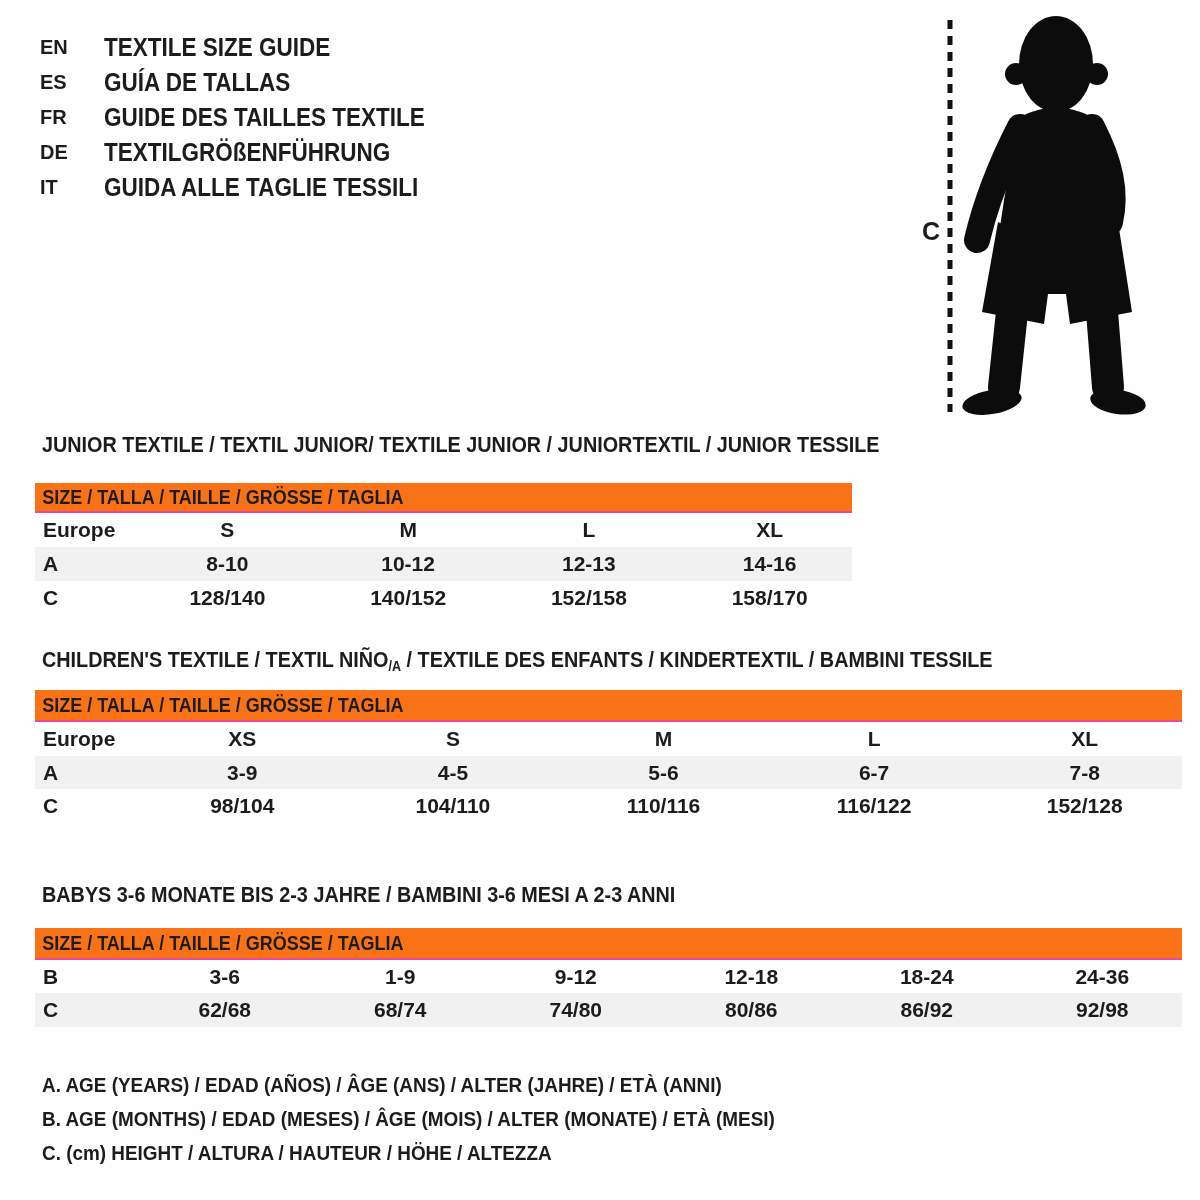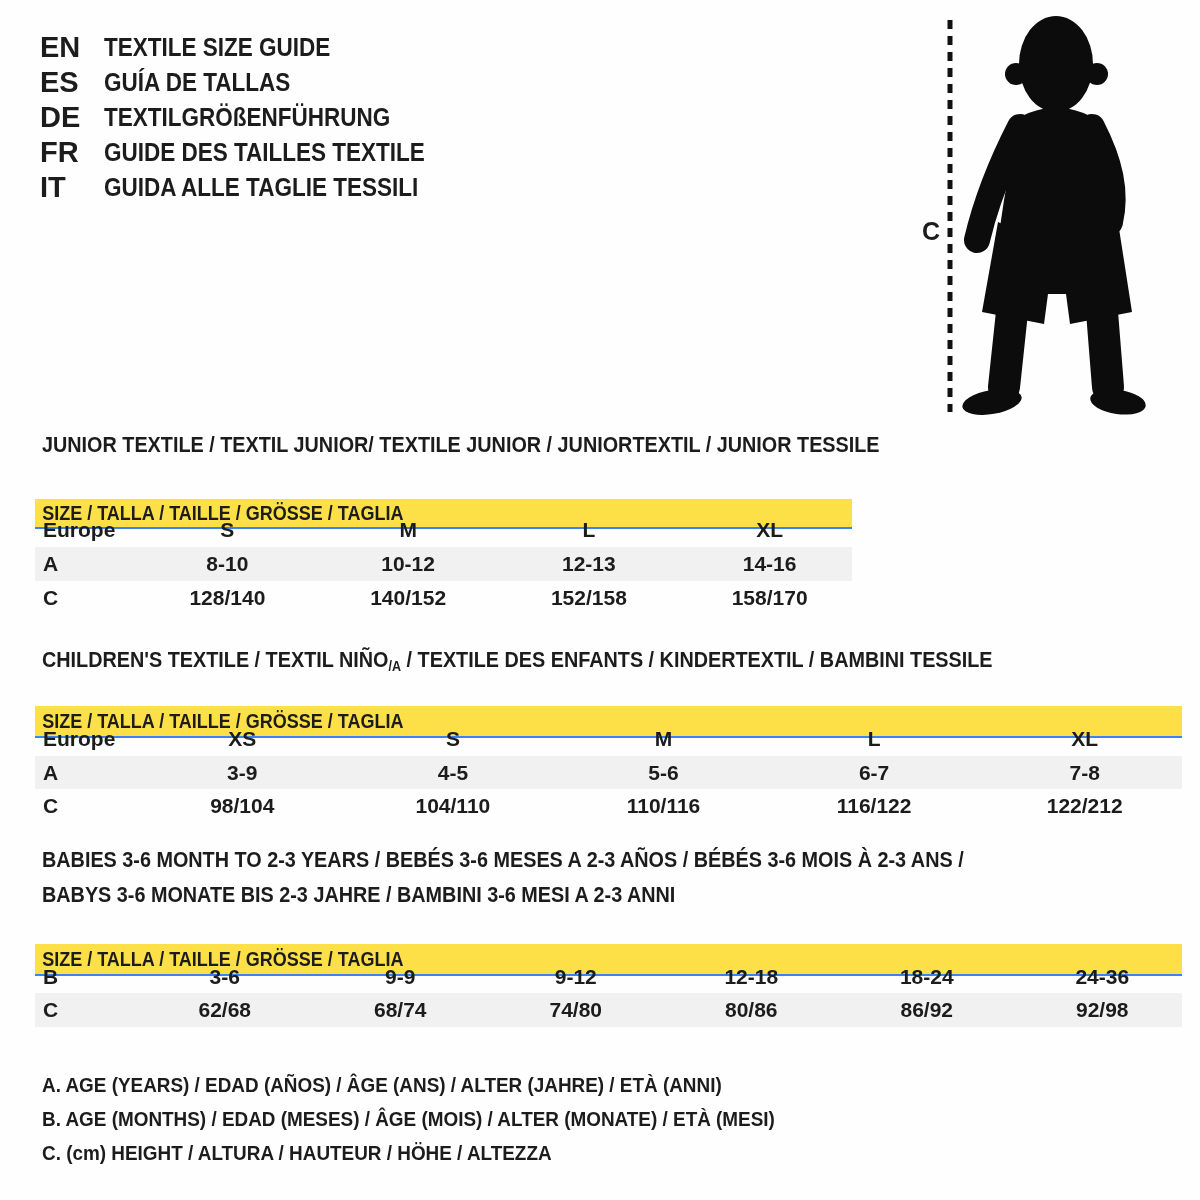--- a/index.html
+++ b/index.html
@@ -3,35 +3,35 @@
 <meta charset="utf-8">
 <style>
   html,body{margin:0;padding:0;background:#ffffff;}
   .page{position:relative;width:1200px;height:1200px;background:#fefefe;
         font-family:"Liberation Sans", sans-serif;color:#1c1c1c;overflow:hidden;}
   .cond{display:inline-block;transform:scaleX(0.9);transform-origin:0 50%;white-space:nowrap;}
 
   
   .langs{position:absolute;left:40px;top:30px;}
   .lang-row{display:flex;height:35px;align-items:center;}
-  .lang-code{width:64px;font-weight:bold;font-size:29px;}
+  .lang-code{width:64px;font-weight:bold;font-size:20px;}
   .lang-label{font-weight:bold;font-size:25px;}
 
   
   .figure-svg{position:absolute;left:920px;top:12px;width:240px;height:412px;}
   .c-label{position:absolute;left:920px;top:217px;width:22px;text-align:center;
            font-weight:bold;font-size:25px;}
 
   
   .sec-head{position:absolute;font-weight:bold;font-size:22px;}
   .sub{font-size:14px;vertical-align:-4px;font-weight:bold;}
 
   
-  .band{position:absolute;background:#fde047;border-bottom:2px solid #3b82f6;
-        display:flex;align-items:center;box-sizing:border-box;margin-top:16px;}
+  .band{position:absolute;background:#f97316;border-bottom:2px solid #ec4899;
+        display:flex;align-items:center;box-sizing:border-box;}
   .band-text{font-weight:bold;font-size:20px;padding-left:8px;}
   .trow{position:absolute;display:flex;align-items:center;gap:16px;}
   .tlabel{width:94px;padding-left:8px;font-weight:bold;font-size:21px;box-sizing:border-box;}
   .tcell{flex:1;text-align:center;font-weight:bold;font-size:21px;}
   .shade{background:#f1f1f1;}
 
   
   .legend-line{position:absolute;font-weight:bold;font-size:21px;}
 </style>
 </head>
@@ -42,26 +42,26 @@
   <div class="langs">
     <div class="lang-row">
       <span class="lang-code">EN</span>
       <span class="lang-label cond">TEXTILE SIZE GUIDE</span>
     </div>
     <div class="lang-row">
       <span class="lang-code">ES</span>
       <span class="lang-label cond">GUÍA DE TALLAS</span>
     </div>
     <div class="lang-row">
+      <span class="lang-code">FR</span>
+      <span class="lang-label cond">GUIDE DES TAILLES TEXTILE</span>
+    </div>
+    <div class="lang-row">
       <span class="lang-code">DE</span>
       <span class="lang-label cond">TEXTILGRÖßENFÜHRUNG</span>
-    </div>
-    <div class="lang-row">
-      <span class="lang-code">FR</span>
-      <span class="lang-label cond">GUIDE DES TAILLES TEXTILE</span>
     </div>
     <div class="lang-row">
       <span class="lang-code">IT</span>
       <span class="lang-label cond">GUIDA ALLE TAGLIE TESSILI</span>
     </div>
   </div>
 
   <svg class="figure-svg" viewBox="0 0 240 412" aria-hidden="true">
     <line x1="30" y1="8" x2="30" y2="400" stroke="#111111" stroke-width="5" stroke-dasharray="9 7"></line>
     <g fill="#0c0c0c" stroke="none">
@@ -129,36 +129,33 @@
     <div class="tcell">5-6</div>
     <div class="tcell">6-7</div>
     <div class="tcell">7-8</div>
   </div>
   <div class="trow" style="left:35px;top:789px;width:1147px;height:34px;">
     <div class="tlabel">C</div>
     <div class="tcell">98/104</div>
     <div class="tcell">104/110</div>
     <div class="tcell">110/116</div>
     <div class="tcell">116/122</div>
-    <div class="tcell">122/212</div>
+    <div class="tcell">152/128</div>
   </div>
 
-  <div class="sec-head" style="left:42px;top:847px;">
-    <span class="cond">BABIES 3-6 MONTH TO 2-3 YEARS / BEBÉS 3-6 MESES A 2-3 AÑOS / BÉBÉS 3-6 MOIS À 2-3 ANS /</span>
-  </div>
   <div class="sec-head" style="left:42px;top:882px;">
     <span class="cond">BABYS 3-6 MONATE BIS 2-3 JAHRE / BAMBINI 3-6 MESI A 2-3 ANNI</span>
   </div>
   <div class="band" style="left:35px;top:928px;width:1147px;height:32px;">
     <span class="band-text cond">SIZE / TALLA / TAILLE / GRÖSSE / TAGLIA</span>
   </div>
   <div class="trow" style="left:35px;top:960px;width:1147px;height:33px;">
     <div class="tlabel">B</div>
     <div class="tcell">3-6</div>
-    <div class="tcell">9-9</div>
+    <div class="tcell">1-9</div>
     <div class="tcell">9-12</div>
     <div class="tcell">12-18</div>
     <div class="tcell">18-24</div>
     <div class="tcell">24-36</div>
   </div>
   <div class="trow shade" style="left:35px;top:993px;width:1147px;height:34px;">
     <div class="tlabel">C</div>
     <div class="tcell">62/68</div>
     <div class="tcell">68/74</div>
     <div class="tcell">74/80</div>

